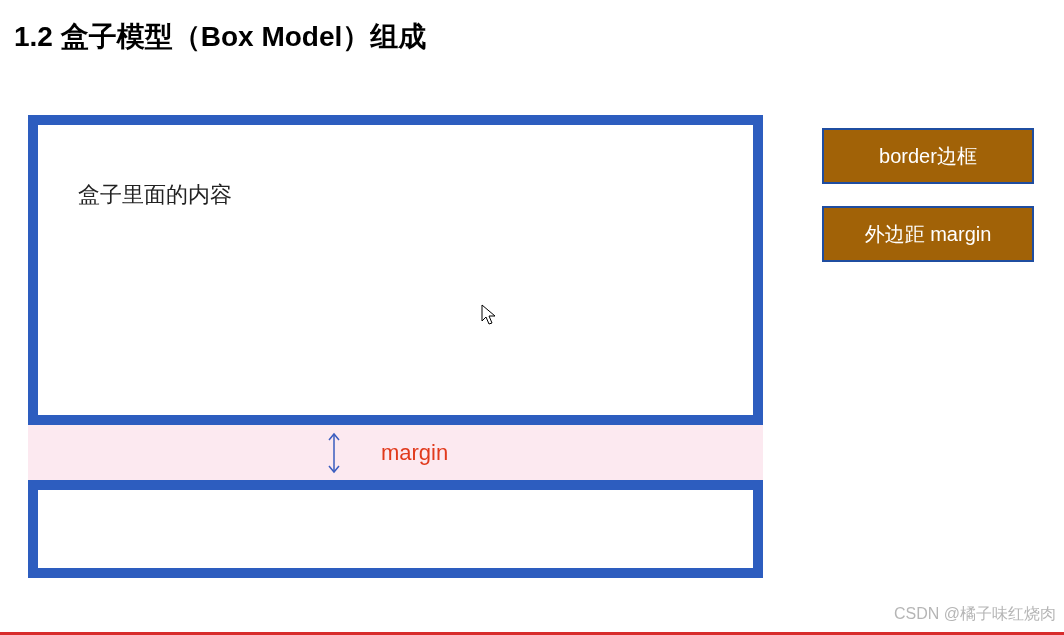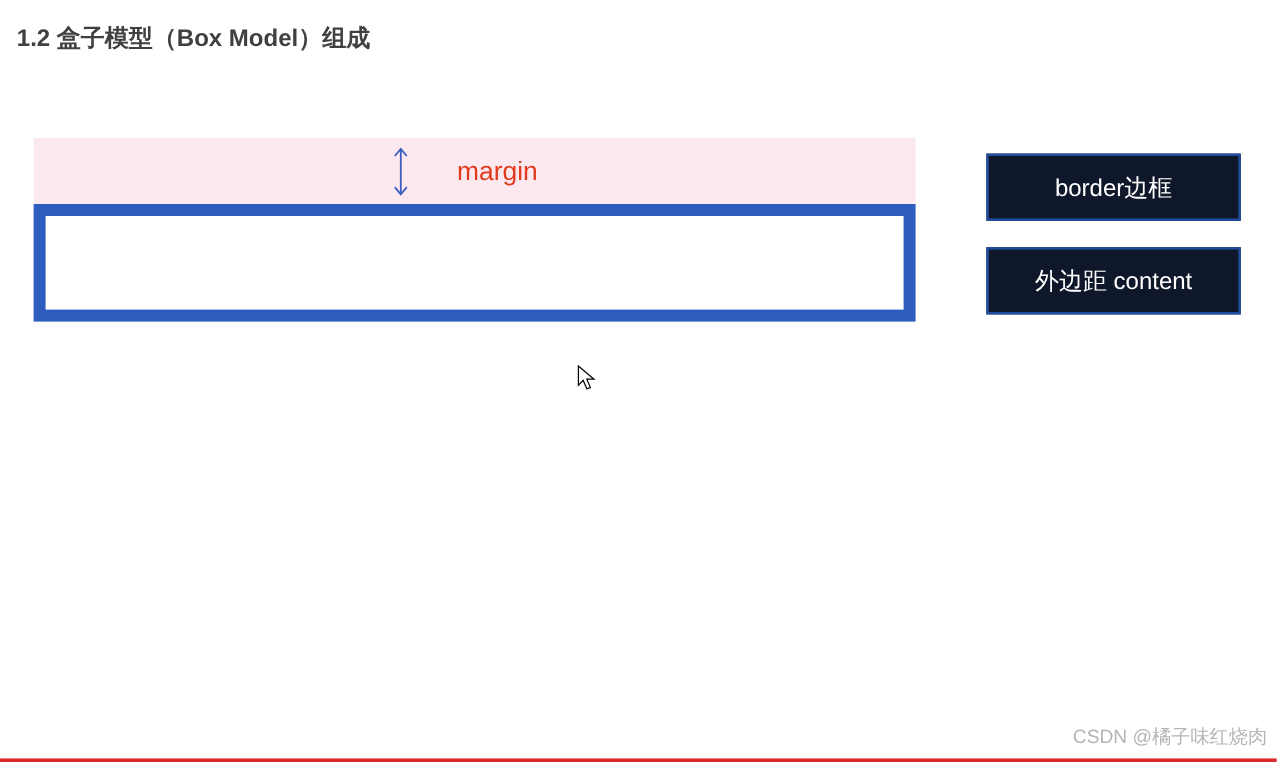--- a/index.html
+++ b/index.html
@@ -8,23 +8,23 @@
       padding: 0;
     }
     body {
       font-family: "Microsoft YaHei", Arial, sans-serif;
       background: #fff;
       width: 1064px;
       height: 635px;
       position: relative;
     }
     .page-title {
-      font-size: 20px;
+      font-size: 28px;
       font-weight: bold;
-      color: #404040;
+      color: #000000;
       padding: 18px 0 0 14px;
     }
     .diagram-area {
       position: absolute;
       left: 28px;
       top: 115px;
       width: 735px;
     }
     .box-top {
       width: 735px;
@@ -71,21 +71,21 @@
     .labels-panel {
       position: absolute;
       right: 30px;
       top: 128px;
       width: 212px;
       display: flex;
       flex-direction: column;
       gap: 22px;
     }
     .label-chip {
-      background: #0f172a;
+      background: #a16207;
       border: 2px solid #1f4da0;
       color: #fff;
       font-size: 20px;
       height: 56px;
       display: flex;
       align-items: center;
       justify-content: center;
     }
     .cursor-icon {
       position: absolute;
@@ -107,20 +107,23 @@
       height: 3px;
       background: #d82c2c;
     }
   </style>
 </head>
 <body>
 
 <h1 class="page-title">1.2 盒子模型（Box Model）组成</h1>
 
 <div class="diagram-area">
+  <div class="box-top">
+    <div class="box-content-text">盒子里面的内容</div>
+  </div>
   <div class="margin-strip">
     <span class="arrow-vert">
       <svg width="16" height="44" viewBox="0 0 16 44">
         <line x1="8" y1="4" x2="8" y2="40" stroke="#3a5dbf" stroke-width="1.5"></line>
         <polyline points="3,9 8,3 13,9" fill="none" stroke="#3a5dbf" stroke-width="1.5"></polyline>
         <polyline points="3,35 8,41 13,35" fill="none" stroke="#3a5dbf" stroke-width="1.5"></polyline>
       </svg>
     </span>
     <span class="margin-label">margin</span>
   </div>
@@ -128,17 +131,17 @@
 </div>
 
 <div class="cursor-icon">
   <svg width="18" height="24" viewBox="0 0 18 24">
     <path d="M2 2 L2 18 L6 14 L9 21 L12 20 L9 13 L15 13 Z" fill="#fff" stroke="#000" stroke-width="1"></path>
   </svg>
 </div>
 
 <div class="labels-panel">
   <div class="label-chip">border边框</div>
-  <div class="label-chip">外边距 content</div>
+  <div class="label-chip">外边距 margin</div>
 </div>
 
 <div class="watermark">CSDN @橘子味红烧肉</div>
 <div class="bottom-line"></div>
 
 </body></html>

